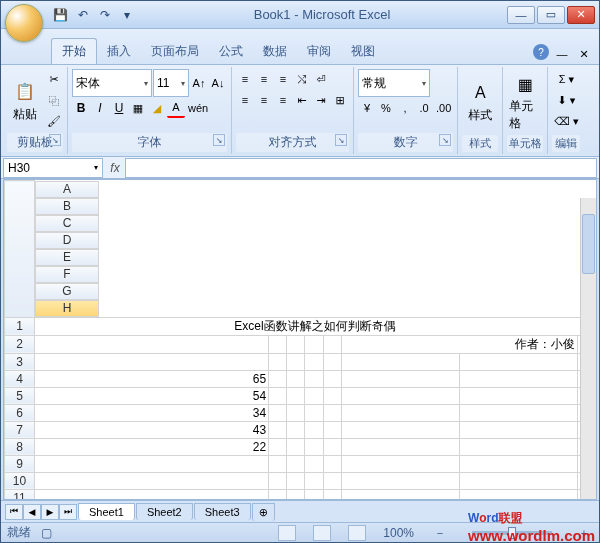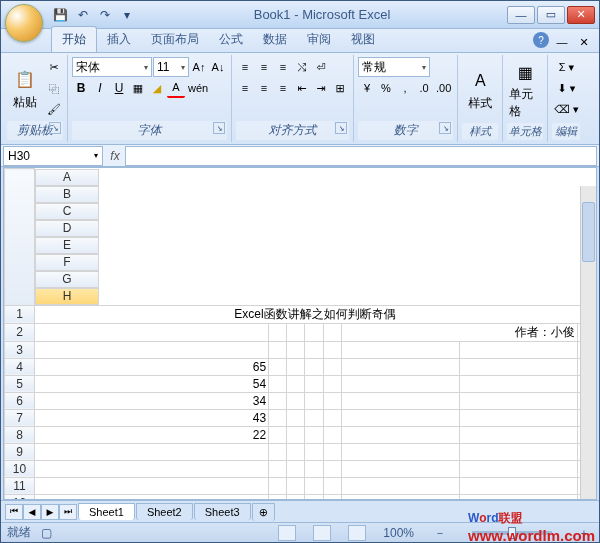--- a/index.html
+++ b/index.html
@@ -6,35 +6,35 @@
 body{background:#fff;user-select:none;}
 .window{width:600px;height:543px;border:1px solid #3b5a82;background:#cfe0f7;display:flex;flex-direction:column;position:relative;}
 .titlebar{height:28px;background:linear-gradient(#e4eefc,#bdd6f3);display:flex;align-items:center;padding:0 4px;border-bottom:1px solid #9db9d9;}
 .qat{display:flex;align-items:center;gap:2px;}
 .orb{width:38px;height:38px;border-radius:50%;background:radial-gradient(circle at 30% 30%,#fff,#f7c96b 40%,#d78b1f);border:1px solid #9a6;position:relative;top:8px;margin-right:6px;box-shadow:0 1px 3px rgba(0,0,0,0.3);}
 .qat-btn{width:20px;height:20px;display:flex;align-items:center;justify-content:center;color:#2a4a7a;cursor:pointer;}
 .title{flex:1;text-align:center;color:#3a5a88;font-size:13px;}
 .winctrl{display:flex;gap:2px;}
 .winbtn{width:28px;height:18px;border:1px solid #89a4c4;background:linear-gradient(#f4f8fd,#d6e4f5);border-radius:2px;display:flex;align-items:center;justify-content:center;font-size:11px;color:#2a4a7a;cursor:pointer;}
 .winbtn.close{background:linear-gradient(#f08070,#d04030);color:#fff;border-color:#a03020;}
-.ribbon-tabs{height:24px;background:linear-gradient(#e4eefc,#d5e4f7);display:flex;align-items:flex-end;padding-left:50px;border-bottom:1px solid #9db9d9;}
+.ribbon-tabs{height:36px;background:linear-gradient(#e4eefc,#d5e4f7);display:flex;align-items:flex-end;padding-left:50px;border-bottom:1px solid #9db9d9;}
 .rtab{padding:4px 10px;color:#3a5a88;cursor:pointer;border-radius:3px 3px 0 0;}
 .rtab.active{background:#e8f0fb;border:1px solid #9db9d9;border-bottom:none;color:#2a4a7a;}
 .rtab-right{margin-left:auto;display:flex;padding-right:6px;gap:4px;}
 .help-btn{width:16px;height:16px;border-radius:50%;background:#5a8acc;color:#fff;display:flex;align-items:center;justify-content:center;font-size:10px;cursor:pointer;}
 .ribbon{height:92px;background:linear-gradient(#e8f0fb,#d5e4f7);border-bottom:1px solid #9db9d9;display:flex;padding:2px;}
 .group{border-right:1px solid #b5c9e2;padding:2px 4px;display:flex;flex-direction:column;}
 .group-body{flex:1;display:flex;gap:2px;}
-.group-label{text-align:center;color:#3a5a88;font-size:11px;padding:1px 0;background:rgba(255,255,255,0.3);border-radius:2px;position:relative;font-style:italic;}
+.group-label{text-align:center;color:#3a5a88;font-size:11px;padding:1px 0;background:rgba(255,255,255,0.3);border-radius:2px;position:relative;}
 .group-label .launcher{position:absolute;right:2px;top:1px;width:12px;height:12px;border:1px solid #9db9d9;font-size:8px;display:flex;align-items:center;justify-content:center;cursor:pointer;}
 .bigbtn{width:36px;display:flex;flex-direction:column;align-items:center;justify-content:center;gap:2px;cursor:pointer;padding:2px;border-radius:2px;}
 .icon-box{width:24px;height:24px;display:flex;align-items:center;justify-content:center;font-size:16px;}
 .smallrow{display:flex;gap:1px;align-items:center;}
 .smallbtn{min-width:18px;height:20px;display:flex;align-items:center;justify-content:center;cursor:pointer;border-radius:2px;padding:0 2px;font-size:11px;}
-.combo{height:20px;border:1px solid #9db9d9;background:#fff;display:flex;align-items:center;padding:0 3px;font-size:11px;}
+.combo{height:28px;border:1px solid #9db9d9;background:#fff;display:flex;align-items:center;padding:0 3px;font-size:11px;}
 .combo .dd{margin-left:auto;font-size:8px;color:#555;}
 .col{display:flex;flex-direction:column;gap:1px;}
 .formula-bar{height:22px;background:#e8f0fb;border-bottom:1px solid #9db9d9;display:flex;align-items:center;}
 .namebox{width:100px;height:20px;border:1px solid #9db9d9;background:#fff;margin:0 2px;display:flex;align-items:center;padding:0 4px;}
 .namebox .dd{margin-left:auto;font-size:8px;}
 .fx{width:20px;height:20px;display:flex;align-items:center;justify-content:center;font-style:italic;color:#555;cursor:pointer;}
 .finput{flex:1;height:20px;border:1px solid #9db9d9;background:#fff;margin-right:2px;}
 .grid-area{flex:1;background:#fff;overflow:hidden;position:relative;border:1px solid #9db9d9;margin:0 2px;}
 .grid-area table{border-collapse:collapse;width:100%;}
 .grid-area th,.grid-area td{border:1px solid #d4d4d4;height:17px;font-size:12px;font-weight:normal;}

